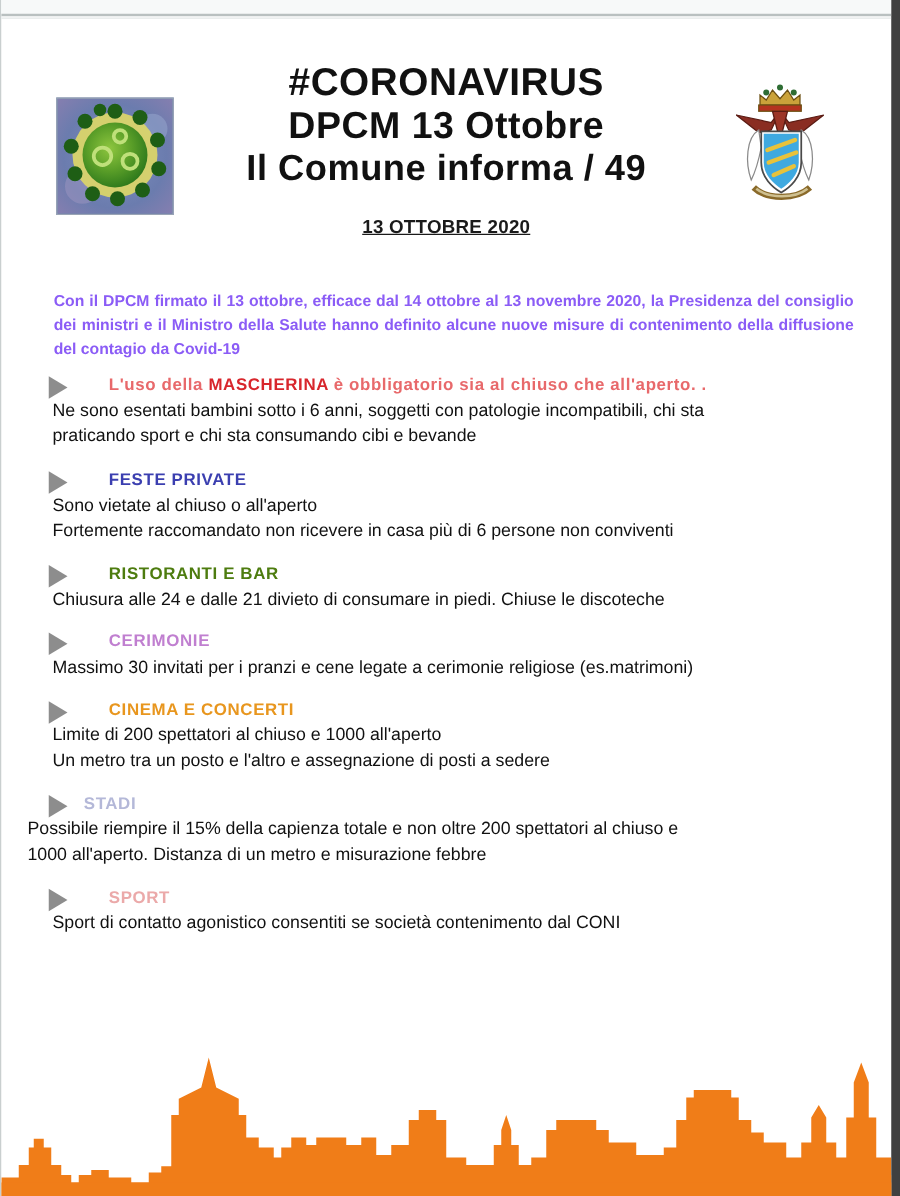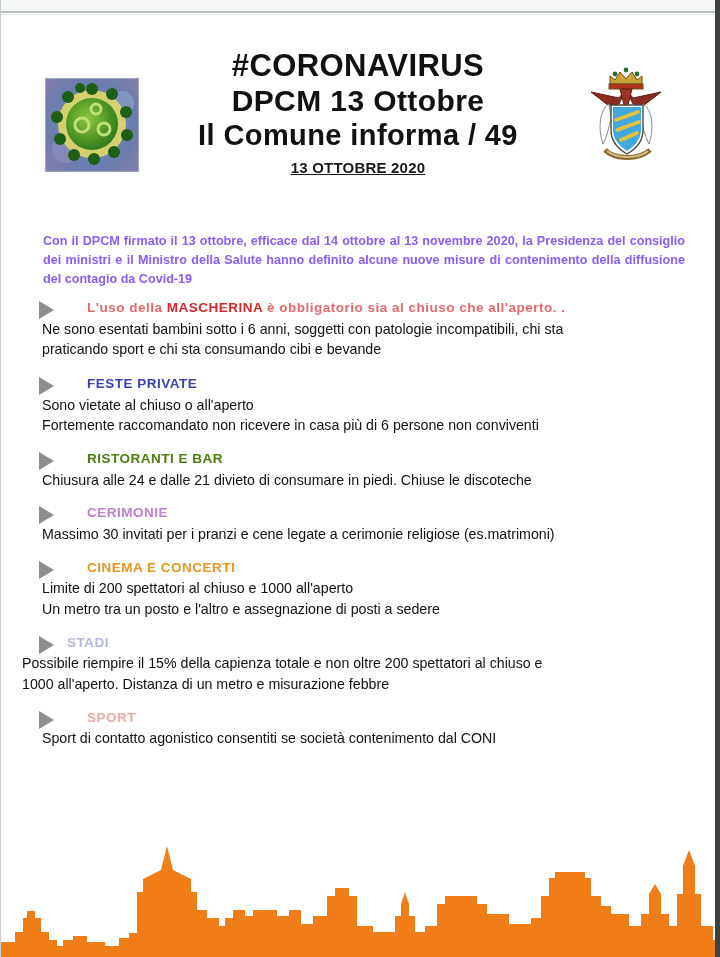--- a/index.html
+++ b/index.html
@@ -10,21 +10,21 @@
   body {
     font-family: "Liberation Sans", sans-serif;
   }
   #page {
     position: relative;
     width: 720px;
     height: 957px;
     background: #ffffff;
     overflow: hidden;
     border-left: 1px solid #c9cfcf;
-    border-right: 5px solid #404040;
+    border-right: 7px solid #404040;
     box-sizing: border-box;
   }
   
   .top-strip {
     position: absolute;
     left: 0; right: 0; top: 0;
     height: 11px;
     background: #f7f9f9;
   }
   .top-rule {
@@ -78,21 +78,21 @@
     font-weight: bold;
     color: #111111;
     letter-spacing: 0.4px;
     line-height: 1.16;
     font-family: "Liberation Sans", sans-serif;
   }
   .t1 { font-size: 31px; }
   .t2 { font-size: 30px; }
   .t3 { font-size: 29px; }
   .subdate {
-    margin-top: 7px;
+    margin-top: 21px;
     font-size: 15px;
     font-weight: bold;
     color: #1a1a1a;
     text-decoration: underline;
     letter-spacing: 0.2px;
   }
 
   
   .intro {
     position: absolute;

